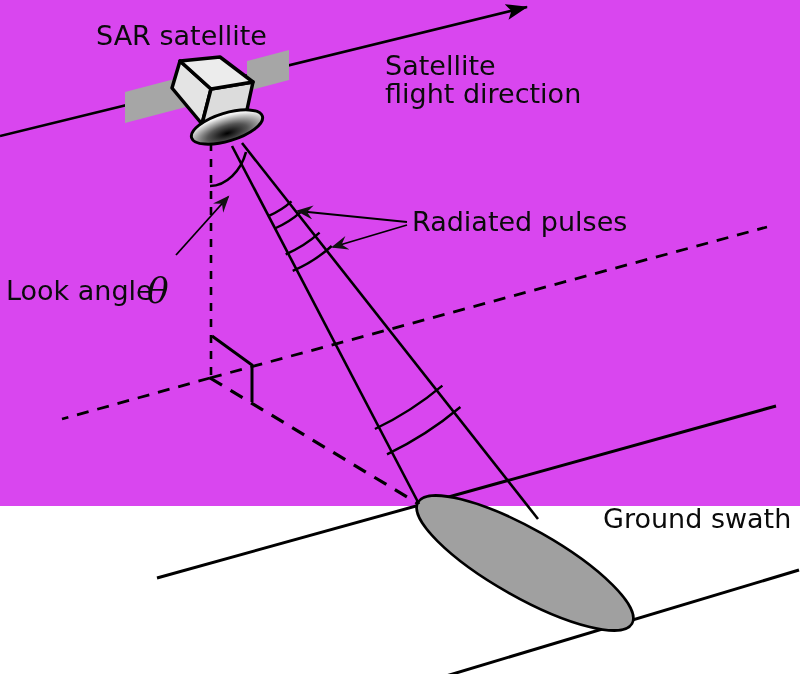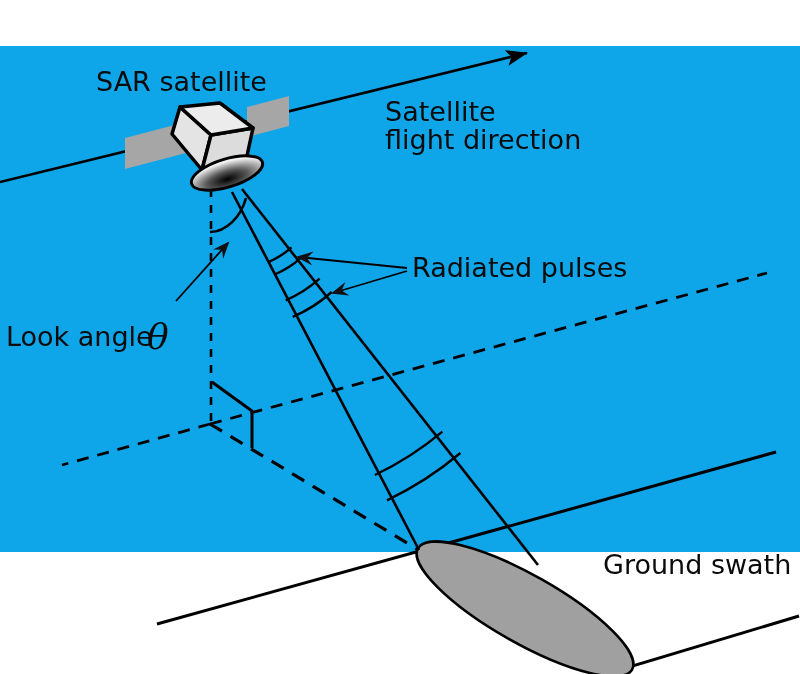--- a/index.html
+++ b/index.html
@@ -1,17 +1,17 @@
 <!DOCTYPE html>
 <html><head>
 <meta charset="utf-8">
 <style>
   html,body{margin:0;padding:0;background:#ffffff;}
   body{width:800px;height:674px;overflow:hidden;font-family:"DejaVu Sans", sans-serif;}
-  .stage{position:relative;width:800px;height:506px;background:#0ea5e9;margin-top:46px;}
+  .stage{position:relative;width:800px;height:506px;background:#d946ef;}
   svg{display:block;}
   text{fill:#0b0b0b;}
   .lbl{font-size:27px;font-family:"DejaVu Sans", sans-serif;}
   .theta{font-size:36px;font-style:italic;font-family:"DejaVu Serif", serif;}
   .solid{stroke:#000;fill:none;}
 </style>
 </head>
 <body>
 
 <div class="stage">

